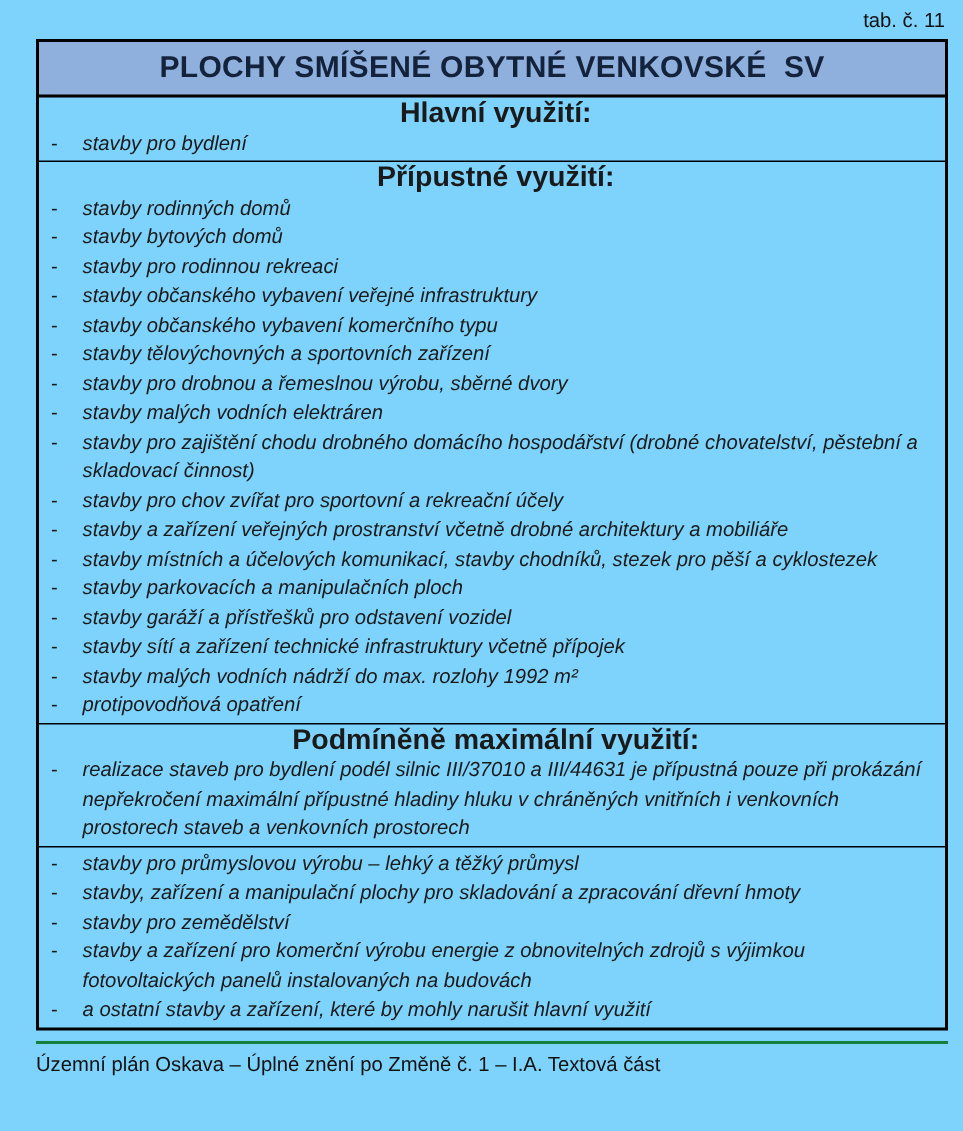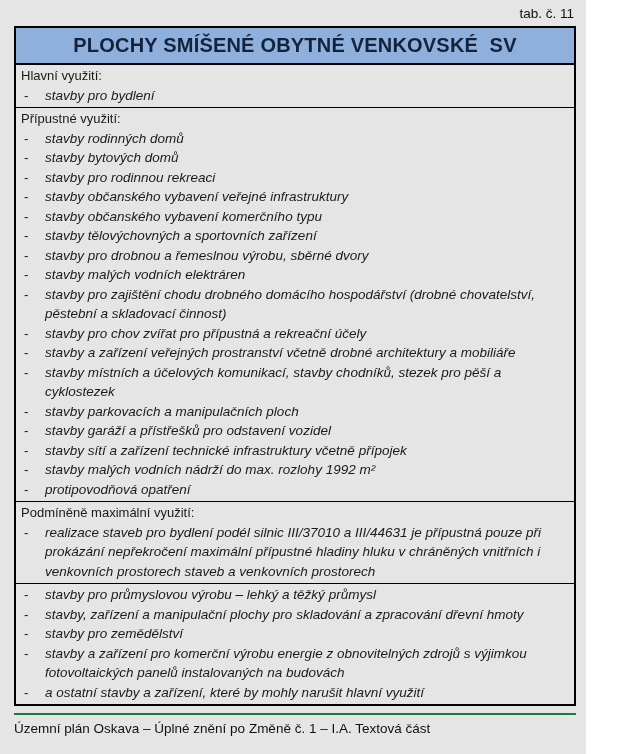--- a/index.html
+++ b/index.html
@@ -3,25 +3,25 @@
 <meta charset="utf-8">
 <style>
   html, body {
     margin: 0;
     padding: 0;
     background: #ffffff;
     font-family: "Liberation Sans", sans-serif;
     color: #1a1a1a;
   }
   .page {
-    width: 586px;
+    width: 642px;
     height: 754px;
     box-sizing: border-box;
-    padding: 3px 10px 0 14px;
-    background: #e5e5e5;
+    padding: 3px 10px 0 24px;
+    background: #7dd3fc;
     overflow: hidden;
   }
   .tab-label {
     text-align: right;
     font-size: 13.5px;
     line-height: 19px;
     padding: 1px 2px 3px 0;
     color: #111111;
   }
   .zoning-table {
@@ -38,24 +38,25 @@
     white-space: pre;
     letter-spacing: 0.2px;
   }
   .section {
     padding: 1px 0 2px 0;
   }
   .section + .section {
     border-top: 1.5px solid #000000;
   }
   .section-heading {
-    font-weight: normal;
-    font-size: 13px;
+    font-weight: bold;
+    font-size: 19px;
     line-height: 19.5px;
     padding-left: 5px;
+    text-align: center;
   }
   .item {
     display: flex;
     font-size: 13.5px;
     line-height: 19.5px;
   }
   .item .dash {
     flex: none;
     width: 21px;
     padding-left: 8px;
@@ -130,21 +131,21 @@
           <div class="item">
             <span class="dash">-</span>
             <span class="itext">stavby malých vodních elektráren</span>
           </div>
           <div class="item">
             <span class="dash">-</span>
             <span class="itext">stavby pro zajištění chodu drobného domácího hospodářství (drobné chovatelství, pěstební a skladovací činnost)</span>
           </div>
           <div class="item">
             <span class="dash">-</span>
-            <span class="itext">stavby pro chov zvířat pro přípustná a rekreační účely</span>
+            <span class="itext">stavby pro chov zvířat pro sportovní a rekreační účely</span>
           </div>
           <div class="item">
             <span class="dash">-</span>
             <span class="itext">stavby a zařízení veřejných prostranství včetně drobné architektury a mobiliáře</span>
           </div>
           <div class="item">
             <span class="dash">-</span>
             <span class="itext">stavby místních a účelových komunikací, stavby chodníků, stezek pro pěší a cyklostezek</span>
           </div>
           <div class="item">

